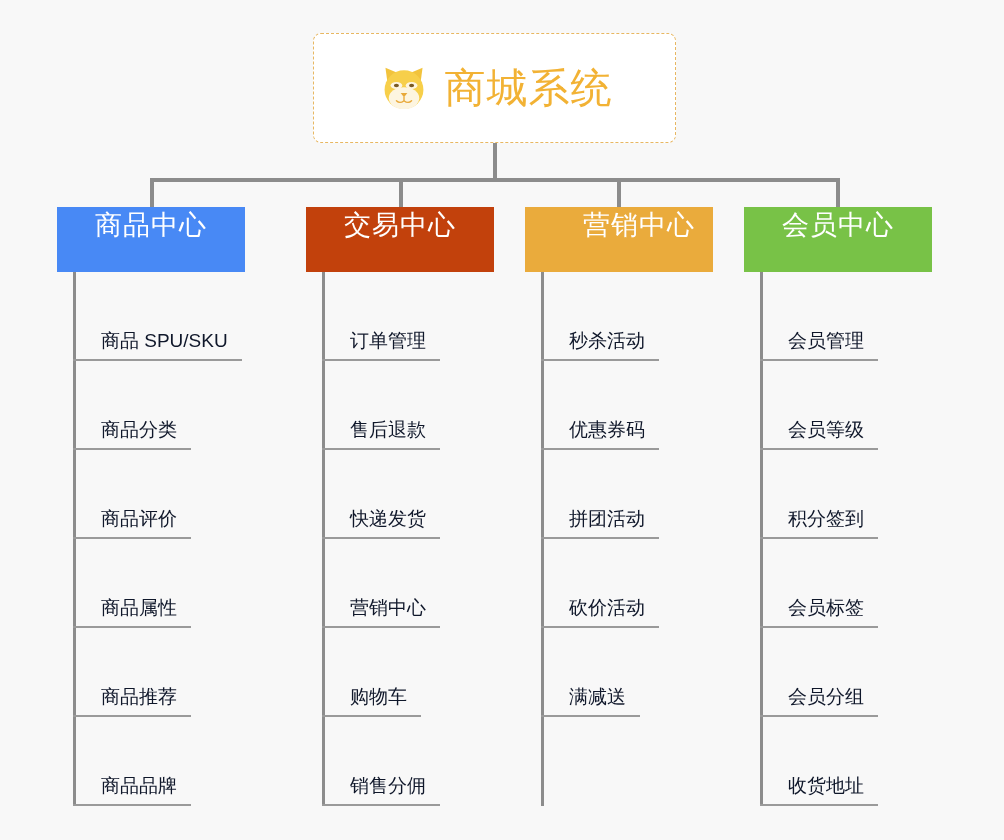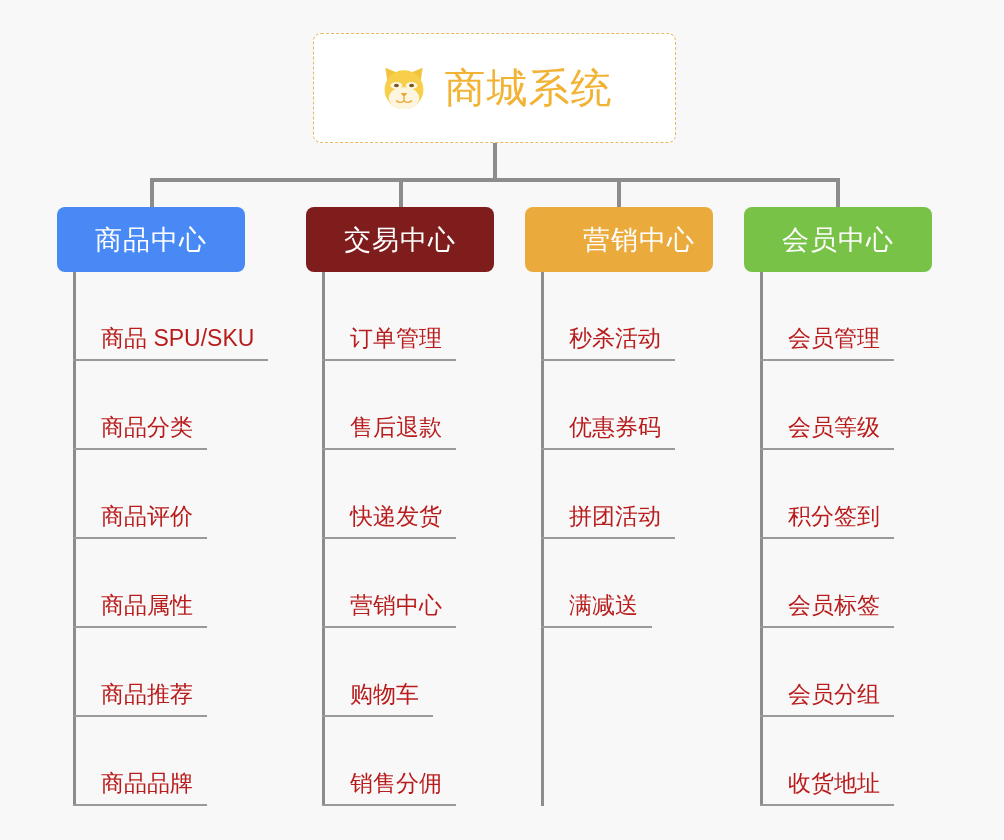--- a/index.html
+++ b/index.html
@@ -56,25 +56,25 @@
 
   
   .column {
     position: absolute;
     top: 207px;
     width: 188px;
   }
   .cat-header {
     width: 188px;
     height: 65px;
-    border-radius: 8px;
+    border-radius: 0;
     color: #ffffff;
     font-size: 27px;
     display: flex;
-    align-items: center;
+    align-items: flex-start;
     justify-content: center;
     letter-spacing: 1px;
     white-space: nowrap;
   }
   .items {
     position: relative;
     margin-top: 0;
     padding-top: 0;
   }
   
@@ -90,22 +90,22 @@
     height: 89px;
     display: flex;
     align-items: flex-end;
     padding-left: 16px;
   }
   .item-inner {
     position: relative;
     display: inline-block;
     padding: 0 14px 6px 28px;
     border-bottom: 2px solid #9a9a9a;
-    font-size: 23px;
-    color: #b91c1c;
+    font-size: 19px;
+    color: #0f172a;
     white-space: nowrap;
     line-height: 1.25;
   }
 </style>
 </head>
 <body>
 
 <div id="canvas">
 
   <div class="root-node">
@@ -163,21 +163,21 @@
       <div class="item">
           <span class="item-inner">商品推荐</span>
         </div>
       <div class="item">
           <span class="item-inner">商品品牌</span>
         </div>
     </div>
   </div>
 
   <div class="column" style="left:306px;">
-    <div class="cat-header" style="background: #7f1d1d;">
+    <div class="cat-header" style="background: #c2410c;">
       <span>交易中心</span>
     </div>
     <div class="items">
       <div class="spine" style="height:534px;"></div>
       <div class="item">
           <span class="item-inner">订单管理</span>
         </div>
       <div class="item">
           <span class="item-inner">售后退款</span>
         </div>
@@ -205,20 +205,23 @@
       <div class="item">
           <span class="item-inner">秒杀活动</span>
         </div>
       <div class="item">
           <span class="item-inner">优惠券码</span>
         </div>
       <div class="item">
           <span class="item-inner">拼团活动</span>
         </div>
       <div class="item">
+          <span class="item-inner">砍价活动</span>
+        </div>
+      <div class="item">
           <span class="item-inner">满减送</span>
         </div>
     </div>
   </div>
 
   <div class="column" style="left:744px;">
     <div class="cat-header" style="background: rgb(120, 194, 71);">
       <span>会员中心</span>
     </div>
     <div class="items">

